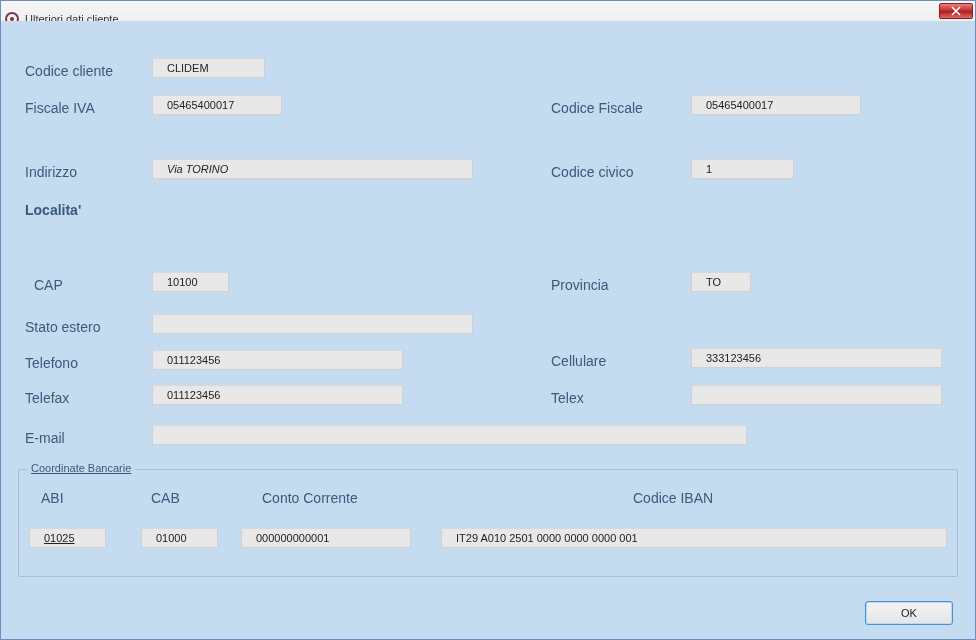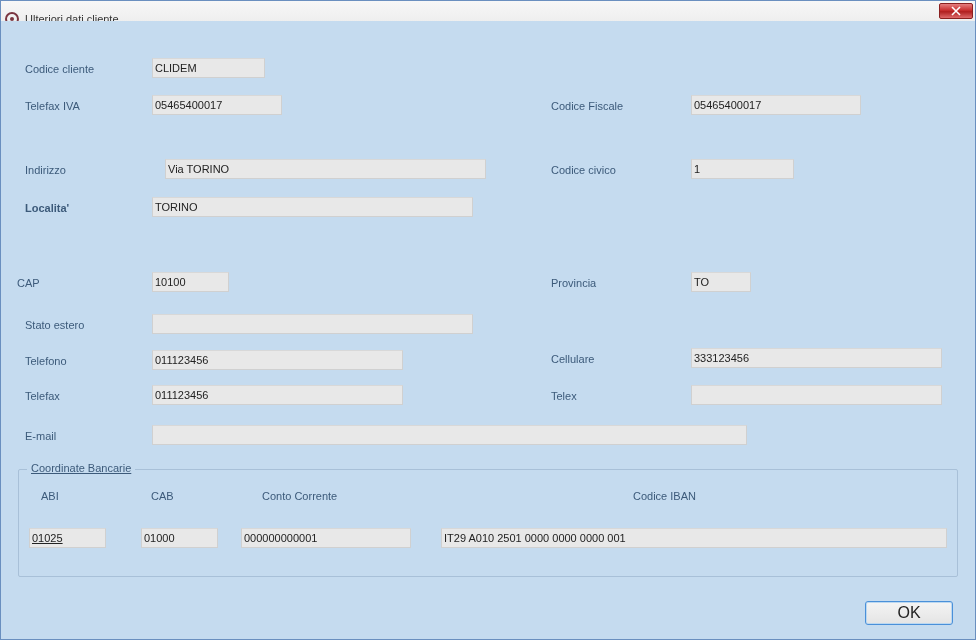--- a/index.html
+++ b/index.html
@@ -56,31 +56,31 @@
   }
   .close-btn svg { width: 10px; height: 10px; }
   .content {
     position: absolute;
     top: 20px; left: 0; right: 0; bottom: 0;
     background: #c5dbef;
   }
   .lbl {
     position: absolute;
     color: #3c5a7a;
-    font-size: 11px;
+    font-size: 14px;
     white-space: nowrap;
   }
   .fld {
     position: absolute;
     background: #e8e8e8;
     border: 1px solid #d0d0d0;
     border-top-color: #d8d8d8;
     color: #222;
     font-size: 11px;
-    padding: 3px 2px;
+    padding: 3px 14px;
     height: 20px;
     line-height: 13px;
     font-family: inherit;
   }
   .groupbox {
     position: absolute;
     border: 1px solid #a8c0d8;
     border-radius: 2px;
   }
   .group-legend {
@@ -93,21 +93,21 @@
     text-decoration: underline;
   }
   .ok-btn {
     position: absolute;
     right: 22px; bottom: 14px;
     width: 88px; height: 24px;
     background: linear-gradient(#f4f4f4, #e4e4e4);
     border: 1px solid #4a90d9;
     border-radius: 3px;
     color: #222;
-    font-size: 16px;
+    font-size: 11px;
     box-shadow: inset 0 0 0 1px #bcd8f0;
     cursor: default;
   }
 </style>
 </head>
 <body>
 
 <div class="window">
 
   <div class="titlebar">
@@ -118,34 +118,33 @@
           <path d="M1 1 L9 9 M9 1 L1 9" stroke="#fff" stroke-width="1.6" fill="none"></path>
         </svg>
     </div>
   </div>
 
   <div class="content">
 
     <span class="lbl" style="left:24px; top:42px;">Codice cliente</span>
     <input class="fld" style="left: 151px; top: 37px; width: 113px;" value="CLIDEM">
 
-    <span class="lbl" style="left:24px; top:79px;">Telefax IVA</span>
+    <span class="lbl" style="left:24px; top:79px;">Fiscale IVA</span>
     <input class="fld" style="left: 151px; top: 74px; width: 130px;" value="05465400017">
     <span class="lbl" style="left:550px; top:79px;">Codice Fiscale</span>
     <input class="fld" style="left: 690px; top: 74px; width: 170px;" value="05465400017">
 
     <span class="lbl" style="left:24px; top:143px;">Indirizzo</span>
-    <input class="fld" style="left: 164px; top: 138px; width: 321px;" value="Via TORINO">
+    <input class="fld" style="left: 151px; top: 138px; width: 321px; font-style: italic;" value="Via TORINO">
     <span class="lbl" style="left:550px; top:143px;">Codice civico</span>
     <input class="fld" style="left: 690px; top: 138px; width: 103px;" value="1">
 
     <span class="lbl" style="left:24px; top:181px;font-weight:bold;">Localita'</span>
-    <input class="fld" style="left: 151px; top: 176px; width: 321px;" value="TORINO">
 
-    <span class="lbl" style="left:16px; top:256px;">CAP</span>
+    <span class="lbl" style="left:33px; top:256px;">CAP</span>
     <input class="fld" style="left: 151px; top: 251px; width: 77px;" value="10100">
     <span class="lbl" style="left:550px; top:256px;">Provincia</span>
     <input class="fld" style="left: 690px; top: 251px; width: 60px;" value="TO">
 
     <span class="lbl" style="left:24px; top:298px;">Stato estero</span>
     <input class="fld" style="left: 151px; top: 293px; width: 321px;" value="">
 
     <span class="lbl" style="left:24px; top:334px;">Telefono</span>
     <input class="fld" style="left: 151px; top: 329px; width: 251px;" value="011123456">
     <span class="lbl" style="left:550px; top:332px;">Cellulare</span>

